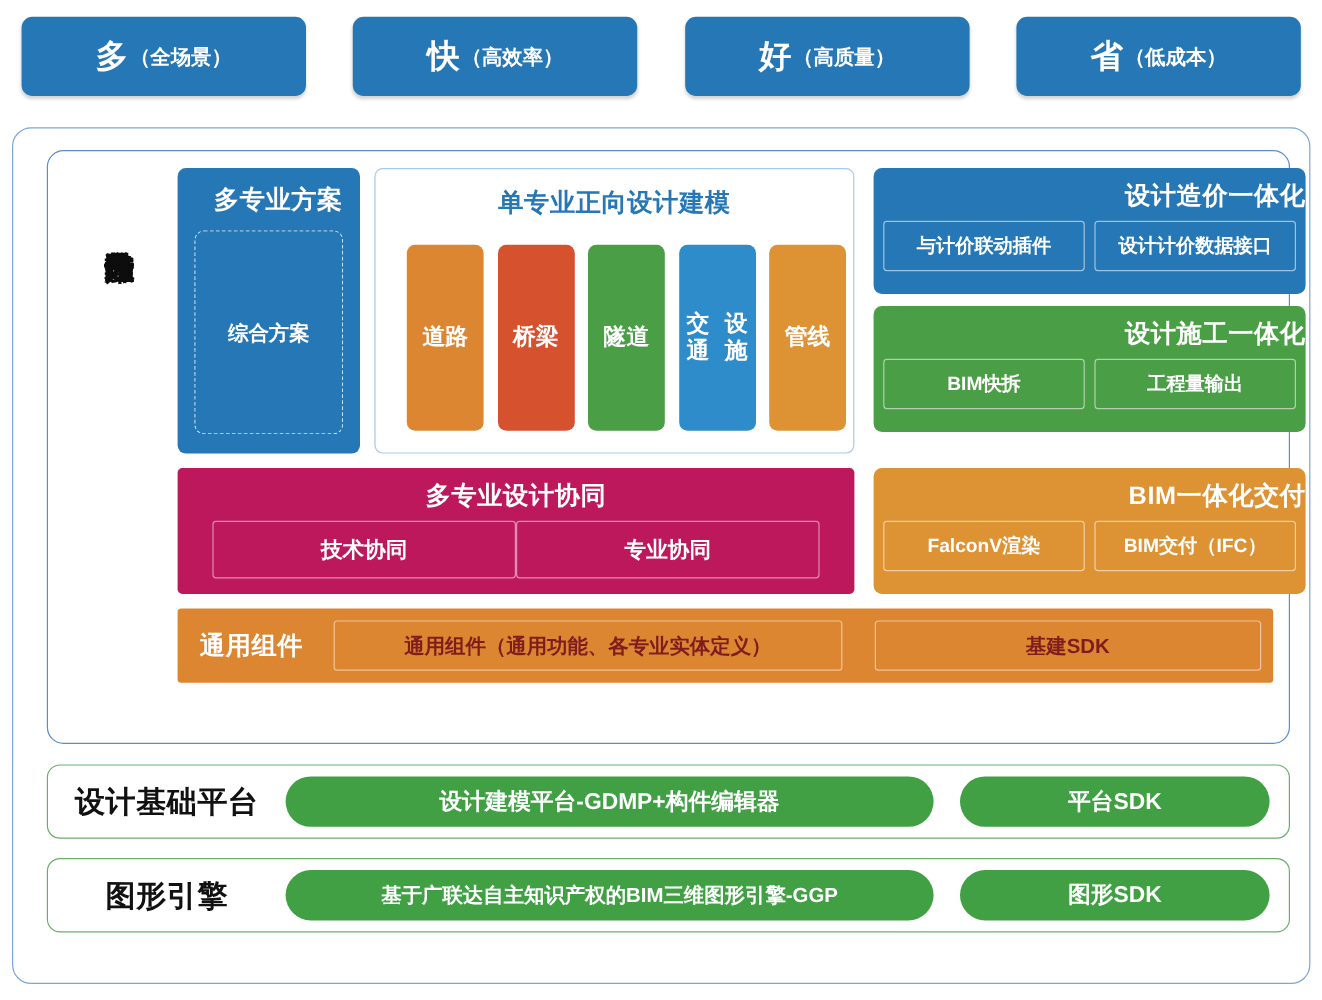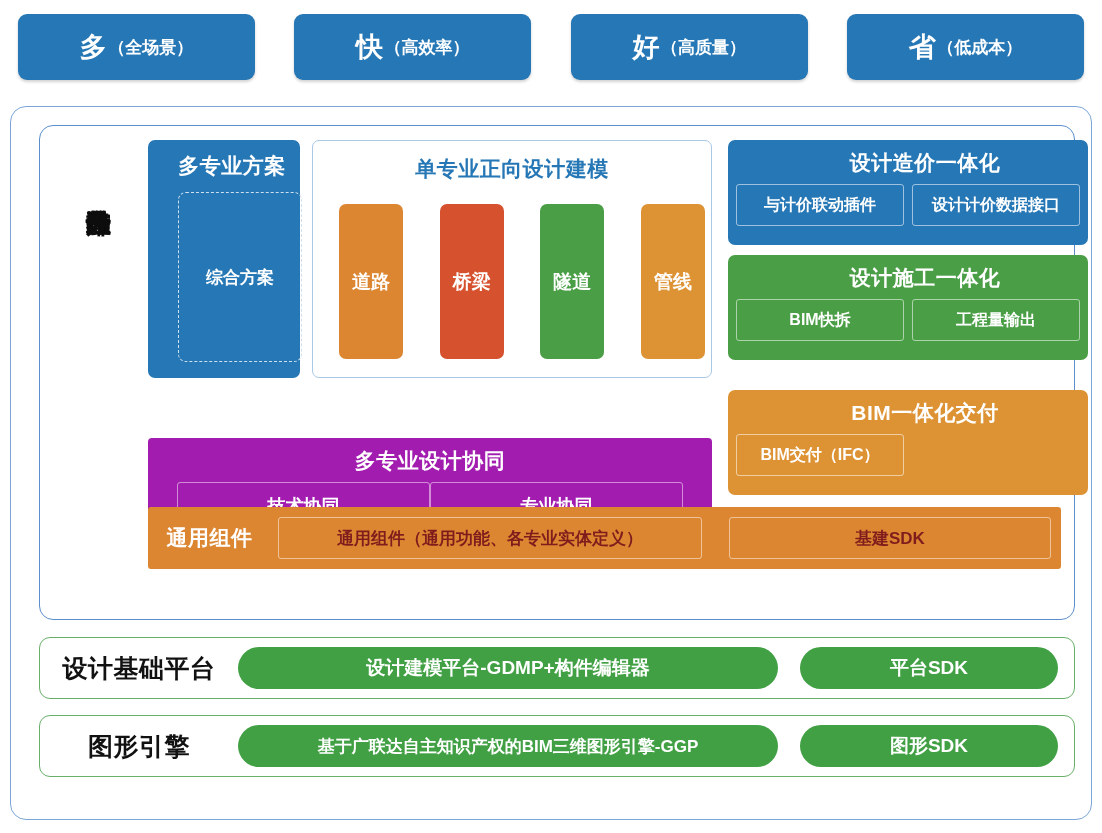--- a/index.html
+++ b/index.html
@@ -112,21 +112,21 @@
   .scheme-title {
     color: #ffffff;
     font-size: 21px;
     font-weight: bold;
     text-align: center;
     letter-spacing: 0.5px;
     padding-left: 16px;
   }
   .scheme-inner {
     position: absolute;
-    left: 30px;
+    left: 14px;
     top: 52px;
     width: 124px;
     height: 170px;
     border: 1.8px dashed #cfe0f0;
     border-radius: 8px;
     display: flex;
     align-items: center;
     justify-content: center;
     color: #ffffff;
     font-size: 17px;
@@ -178,21 +178,21 @@
     box-sizing: border-box;
   }
 
   
   .rgroup {
     position: absolute;
     border-radius: 7px;
     box-sizing: border-box;
   }
   .rgroup-title {
-    text-align: center;
+    text-align: right;
     color: #ffffff;
     font-size: 21px;
     font-weight: bold;
     letter-spacing: 0.5px;
     margin-left: 34px;
   }
   .rgroup-sub-row {
     display: flex;
     justify-content: space-between;
     padding: 0 8px;
@@ -214,24 +214,23 @@
   #box-constr { left: 688px; top: 129px; width: 360px; height: 105px; background: #4a9e46; }
   #box-deliv  { left: 688px; top: 264px; width: 360px; height: 105px; background: #dd9233; }
 
   
   .collab-box {
     position: absolute;
     left: 108px;
     top: 264px;
     width: 564px;
     height: 105px;
-    background: #a21caf;
+    background: #be185d;
     border-radius: 4px;
     box-sizing: border-box;
-    margin-top: 48px;
   }
   .collab-title {
     text-align: center;
     color: #ffffff;
     font-size: 21px;
     font-weight: bold;
     padding-top: 9px;
     letter-spacing: 0.5px;
   }
   .collab-sub-row {
@@ -374,20 +373,24 @@
         <div class="chip-row">
           <div class="chip" id="chip-0" style="background: rgb(221, 134, 49);">
               <div>道路</div>
             </div>
           <div class="chip" id="chip-1" style="background: rgb(214, 82, 46);">
               <div>桥梁</div>
             </div>
           <div class="chip" id="chip-2" style="background: rgb(74, 158, 70);">
               <div>隧道</div>
             </div>
+          <div class="chip" id="chip-3" style="background: rgb(46, 140, 203);">
+              <div>交通</div>
+              <div>设施</div>
+            </div>
           <div class="chip" id="chip-4" style="background: rgb(221, 146, 51);">
               <div>管线</div>
             </div>
         </div>
       </div>
 
       <div class="rgroup" id="box-cost">
         <div class="rgroup-title" style="padding-top: 9px;">设计造价一体化</div>
         <div class="rgroup-sub-row" style="margin-top: 7px;">
           <div class="rgroup-sub" id="cost-sub-0" style="width: 168px; height: 42px;">与计价联动插件</div>
@@ -399,20 +402,21 @@
         <div class="rgroup-title" style="padding-top: 9px;">设计施工一体化</div>
         <div class="rgroup-sub-row" style="margin-top: 7px;">
           <div class="rgroup-sub" id="constr-sub-0" style="width: 168px; height: 42px;">BIM快拆</div>
           <div class="rgroup-sub" id="constr-sub-1" style="width: 168px; height: 42px;">工程量输出</div>
         </div>
       </div>
 
       <div class="rgroup" id="box-deliv">
         <div class="rgroup-title" style="padding-top: 9px;">BIM一体化交付</div>
         <div class="rgroup-sub-row" style="margin-top: 7px;">
+          <div class="rgroup-sub" id="deliv-sub-0" style="width: 168px; height: 42px;">FalconV渲染</div>
           <div class="rgroup-sub" id="deliv-sub-1" style="width: 168px; height: 42px;">BIM交付（IFC）</div>
         </div>
       </div>
 
       <div class="collab-box">
         <div class="collab-title">多专业设计协同</div>
         <div class="collab-sub-row">
           <div class="collab-sub">技术协同</div>
           <div class="collab-sub">专业协同</div>
         </div>

